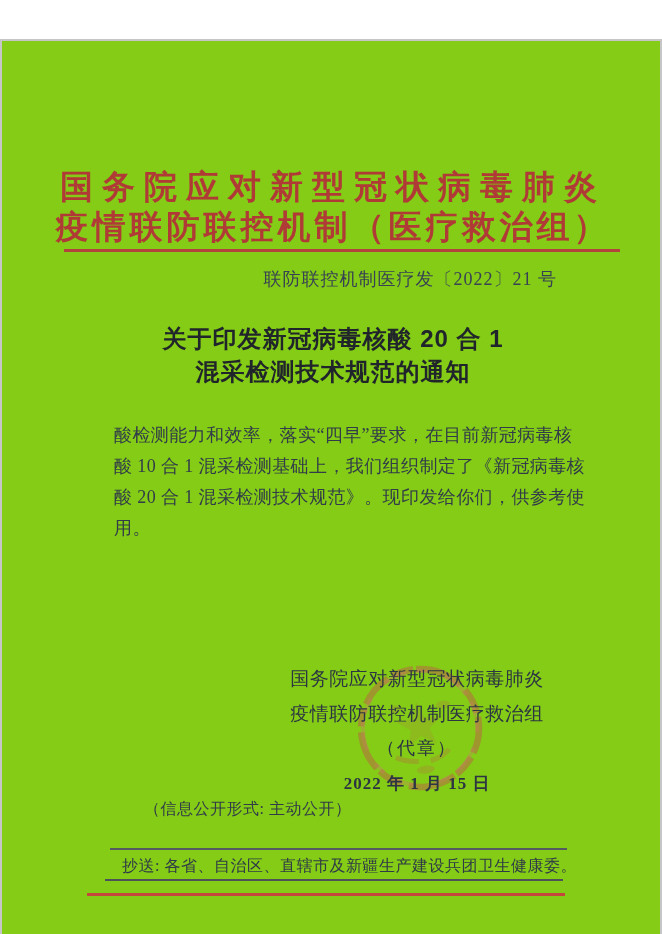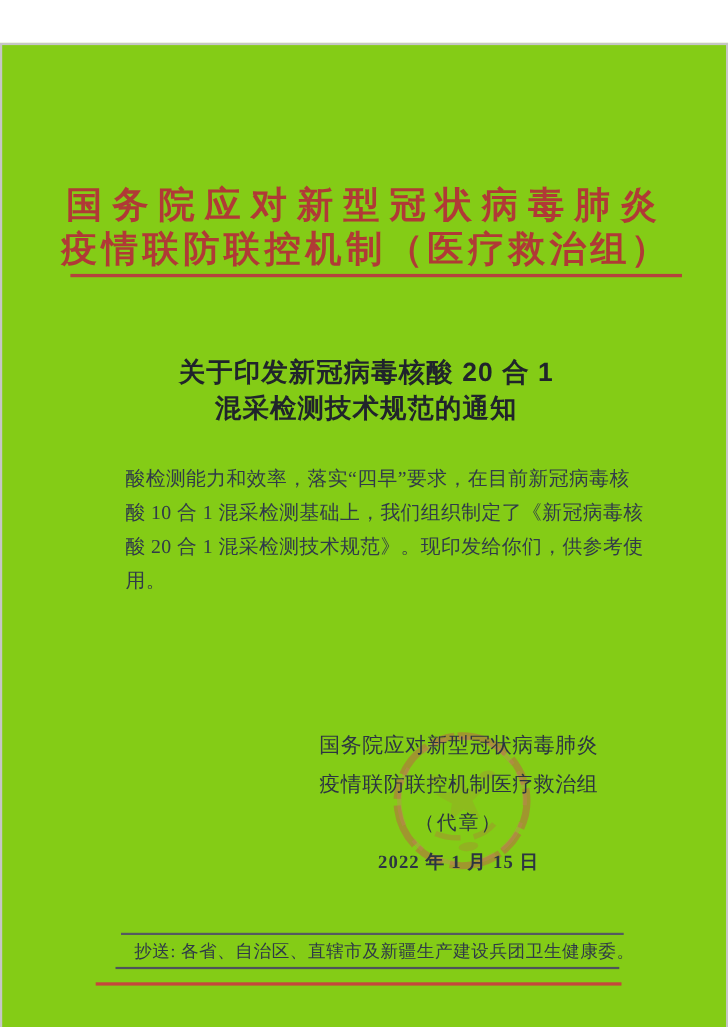--- a/index.html
+++ b/index.html
@@ -110,20 +110,21 @@
 
 <div class="page">
 
   <div class="letterhead">
     <div class="line1">国务院应对新型冠状病毒肺炎</div>
     <div class="line2">疫情联防联控机制（医疗救治组）</div>
   </div>
 
   <div class="red-rule"></div>
 
+  <div class="doc-no">联防联控机制医疗发〔2022〕21 号</div>
 
   <div class="doc-title">
     <div>关于印发新冠病毒核酸 20 合 1</div>
     <div>混采检测技术规范的通知</div>
   </div>
 
   <div class="body-text">
     <div>酸检测能力和效率，落实“四早”要求，在目前新冠病毒核</div>
     <div>酸 10 合 1 混采检测基础上，我们组织制定了《新冠病毒核</div>
     <div>酸 20 合 1 混采检测技术规范》。现印发给你们，供参考使用。</div>
@@ -142,20 +143,21 @@
     </g>
   </svg>
 
   <div class="signature">
     <div class="org">国务院应对新型冠状病毒肺炎</div>
     <div class="org">疫情联防联控机制医疗救治组</div>
     <div class="seal-note">（代章）</div>
     <div class="date">2022 年 1 月 15 日</div>
   </div>
 
+  <div class="disclosure">（信息公开形式: 主动公开）</div>
 
   <div class="cc-rule-top"></div>
   <div class="cc-line">抄送: 各省、自治区、直辖市及新疆生产建设兵团卫生健康委。</div>
   <div class="cc-rule-bottom"></div>
 
   <div class="bottom-red-rule"></div>
 
 </div>
 
 </body></html>

